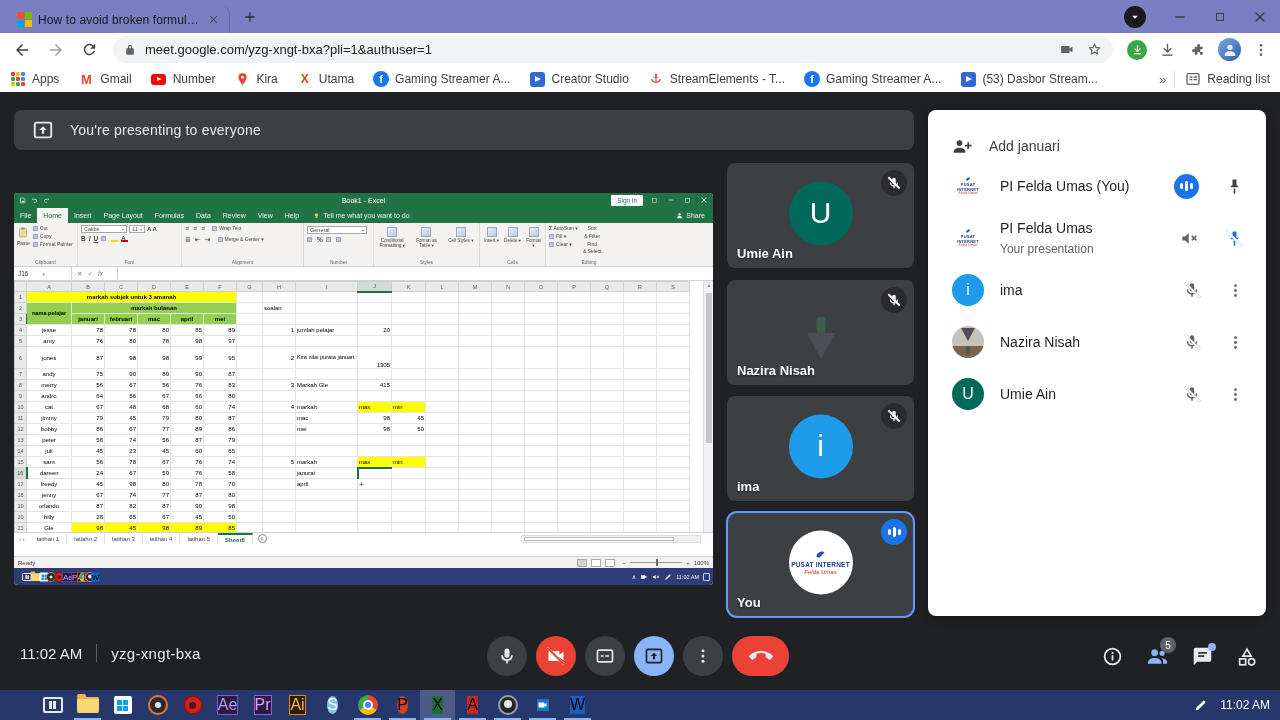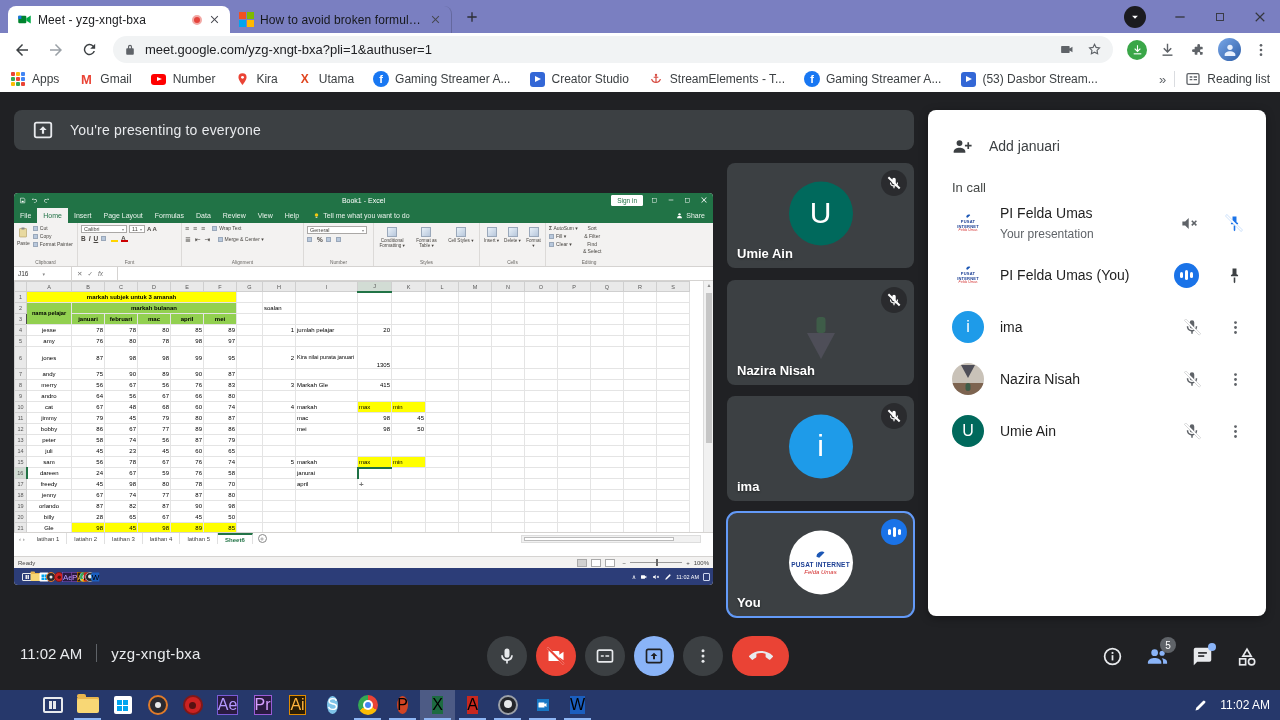--- a/index.html
+++ b/index.html
@@ -209,37 +209,20 @@
 .tvic{width:20px;height:16px;border:2px solid #e8eaed;border-radius:2px;display:flex;gap:1px;align-items:center;justify-content:center}
 .tvic i{width:3px;height:8px;background:#e8eaed}
 </style>
 </head>
 <body>
 
 <div id="screen">
 
   <header id="tabstrip">
     <div id="tabs">
-        <div class="tab active">
-    <span class="fav">
-            <svg width="15" height="15" viewBox="0 0 24 24">
-              <rect x="2" y="6" width="13" height="12" rx="2" fill="#00832d"></rect>
-              <path d="M15 10l7-4.5v13L15 14z" fill="#00ac47"></path>
-              <rect x="2" y="6" width="5" height="5" fill="#1a73e8"></rect>
-            </svg>
-          </span>
-    <span class="ttl">Meet - yzg-xngt-bxa</span>
-    <span class="rec"></span>
-    <span class="tclose">
-            <svg width="11" height="11" viewBox="0 0 24 24" fill="currentColor">
-              <path d="M5.4 4 20 18.6 18.6 20 4 5.4z"></path>
-              <path d="M18.6 4 20 5.4 5.4 20 4 18.6z"></path>
-            </svg>
-          </span>
-  </div>
         <div class="tab">
     <span class="fav">
             <span class="bm-off">
               <i style="background:#f25022"></i>
               <i style="background:#7fba00"></i>
               <i style="background:#00a4ef"></i>
               <i style="background:#ffb900"></i>
             </span>
           </span>
     <span class="ttl">How to avoid broken formulas - </span>
@@ -1343,52 +1326,21 @@
       <div class="addrow">
         <span id="padd-ic">
             <svg width="20" height="20" viewBox="0 0 24 24" fill="#3c4043">
               <circle cx="9" cy="8.5" r="3.5"></circle>
               <path d="M9 14c-3.3 0-7 1.6-7 4.5V20h14v-1.5c0-2.9-3.7-4.5-7-4.5z"></path>
               <path d="M18.5 10.5v-3h2v3h3v2h-3v3h-2v-3h-3v-2z"></path>
             </svg>
           </span>
         <span>Add januari</span>
       </div>
-      <div class="incall">In call</div>
       <div id="plist">
-          <div class="prow">
-    <span class="logoav av32">
-     <span class="dish">
-                <svg width="7" height="7" viewBox="0 0 24 24" fill="#1c57b5">
-                  <path d="M4 14a9 9 0 0 1 14-7l-9 9a9 9 0 0 1-5-2z"></path>
-                  <rect x="13" y="5" width="2" height="7" transform="rotate(40 14 8)"></rect>
-                </svg>
-              </span>
-     <span class="l1">PUSAT INTERNET</span>
-              <span class="l2">Felda Umas</span>
-            </span>
-    <span class="ptxt"><span class="pname">PI Felda Umas</span>
-    <br><span class="psub">Your presentation</span></span>
-    <span class="pright">
-              <span class="pic">
-                <svg width="19" height="19" viewBox="0 0 24 24" fill="currentColor">
-                  <path d="M3 9.5v5h3.5L11 19V5L6.5 9.5z"></path>
-                  <path d="M14.2 9.3l1.4-1.4 2.2 2.2 2.2-2.2 1.4 1.4-2.2 2.2 2.2 2.2-1.4 1.4-2.2-2.2-2.2 2.2-1.4-1.4 2.2-2.2z"></path>
-                </svg>
-              </span>
-              <span class="pic blue">
-                <span class="offwrap" style="--fg:#1a73e8;--bg:#fff">
-                  <svg width="19" height="19" viewBox="0 0 24 24" fill="#1a73e8">
-                    <path d="M14.5 3h-5v6.5c0 .9-.7 1.6-1.6 1.6h-.4v2h9v-2h-.4c-.9 0-1.6-.7-1.6-1.6zM11 14.5h2v6l-1 1.2-1-1.2z"></path>
-                  </svg>
-                  <i class="bar"></i>
-                </span>
-              </span>
-            </span>
-  </div>
           <div class="prow">
     <span class="logoav av32">
      <span class="dish">
                 <svg width="7" height="7" viewBox="0 0 24 24" fill="#1c57b5">
                   <path d="M4 14a9 9 0 0 1 14-7l-9 9a9 9 0 0 1-5-2z"></path>
                   <rect x="13" y="5" width="2" height="7" transform="rotate(40 14 8)"></rect>
                 </svg>
               </span>
      <span class="l1">PUSAT INTERNET</span>
               <span class="l2">Felda Umas</span>
@@ -1400,20 +1352,50 @@
                 <span class="bars">
                   <i></i>
                   <i></i>
                   <i></i>
                 </span>
               </span>
               <span class="pic dark">
                 <svg width="19" height="19" viewBox="0 0 24 24" fill="currentColor">
                   <path d="M14.5 3h-5v6.5c0 .9-.7 1.6-1.6 1.6h-.4v2h9v-2h-.4c-.9 0-1.6-.7-1.6-1.6zM11 14.5h2v6l-1 1.2-1-1.2z"></path>
                 </svg>
+              </span>
+            </span>
+  </div>
+          <div class="prow">
+    <span class="logoav av32">
+     <span class="dish">
+                <svg width="7" height="7" viewBox="0 0 24 24" fill="#1c57b5">
+                  <path d="M4 14a9 9 0 0 1 14-7l-9 9a9 9 0 0 1-5-2z"></path>
+                  <rect x="13" y="5" width="2" height="7" transform="rotate(40 14 8)"></rect>
+                </svg>
+              </span>
+     <span class="l1">PUSAT INTERNET</span>
+              <span class="l2">Felda Umas</span>
+            </span>
+    <span class="ptxt"><span class="pname">PI Felda Umas</span>
+    <br><span class="psub">Your presentation</span></span>
+    <span class="pright">
+              <span class="pic">
+                <svg width="19" height="19" viewBox="0 0 24 24" fill="currentColor">
+                  <path d="M3 9.5v5h3.5L11 19V5L6.5 9.5z"></path>
+                  <path d="M14.2 9.3l1.4-1.4 2.2 2.2 2.2-2.2 1.4 1.4-2.2 2.2 2.2 2.2-1.4 1.4-2.2-2.2-2.2 2.2-1.4-1.4 2.2-2.2z"></path>
+                </svg>
+              </span>
+              <span class="pic blue">
+                <span class="offwrap" style="--fg:#1a73e8;--bg:#fff">
+                  <svg width="19" height="19" viewBox="0 0 24 24" fill="#1a73e8">
+                    <path d="M14.5 3h-5v6.5c0 .9-.7 1.6-1.6 1.6h-.4v2h9v-2h-.4c-.9 0-1.6-.7-1.6-1.6zM11 14.5h2v6l-1 1.2-1-1.2z"></path>
+                  </svg>
+                  <i class="bar"></i>
+                </span>
               </span>
             </span>
   </div>
           <div class="prow">
     <span class="avinit av32" style="background:#1e9be9">i</span>
     <span class="ptxt"><span class="pname">ima</span>
     </span>
     <span class="pright">
               <span class="pic">
                 <span class="offwrap" style="--fg:#5f6368;--bg:#fff">

